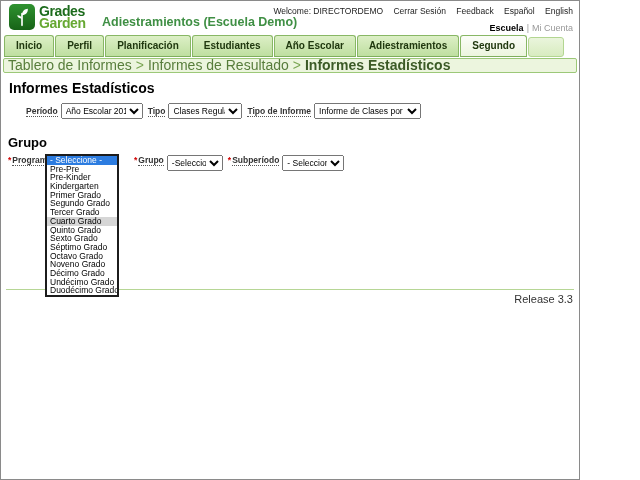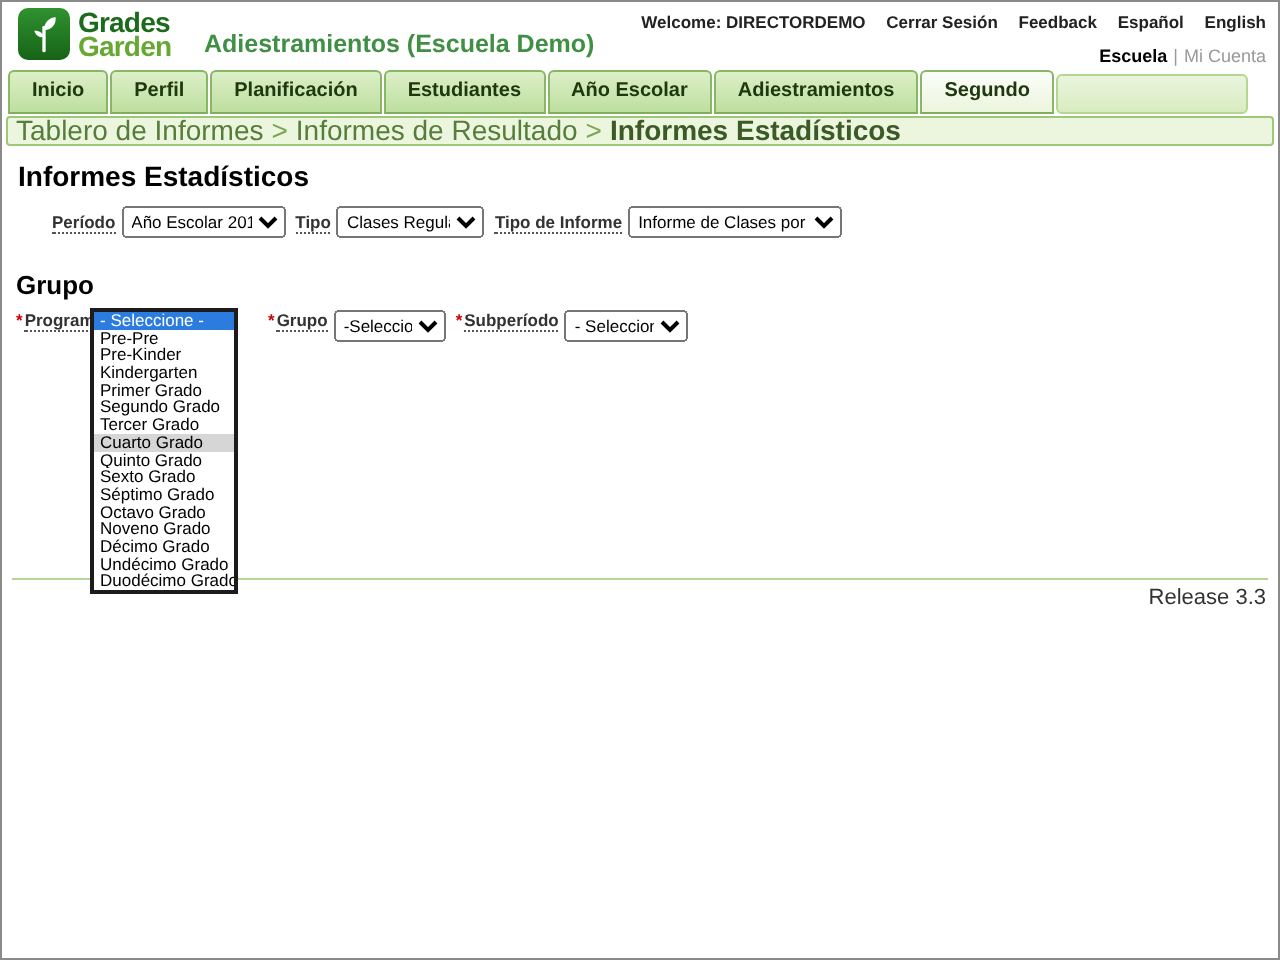--- a/index.html
+++ b/index.html
@@ -1,30 +1,30 @@
 <!DOCTYPE html>
 <html><head>
 <meta charset="utf-8">
 <style>
   html,body{margin:0;padding:0;background:#fff;}
-  .page{position:relative;width:640px;height:480px;box-sizing:border-box;background:#fff;
+  .page{position:relative;width:580px;height:480px;box-sizing:border-box;background:#fff;
         border:1px solid #8a8a8a;overflow:hidden;
         font-family:"Liberation Sans","DejaVu Sans",sans-serif;color:#222;}
 
   
   .header{position:absolute;top:0;left:0;right:0;height:32px;background:#fff;}
   .brand{position:absolute;left:8px;top:3px;display:flex;align-items:center;gap:4px;cursor:pointer;}
   .logo{width:26px;height:26px;border-radius:5px;background:linear-gradient(#2f9230,#176317);
         display:flex;align-items:center;justify-content:center;flex:0 0 auto;}
   .brandtext{display:flex;flex-direction:column;font-weight:bold;font-size:14px;line-height:12px;letter-spacing:-0.4px;}
   .brand-line1{color:#1c6b1c;}
   .brand-line2{color:#66a832;}
   .school-title{position:absolute;left:101px;top:14px;font-weight:bold;font-size:12.5px;color:#3f8f44;white-space:nowrap;}
   .header-right{position:absolute;right:6px;top:5px;text-align:right;font-size:8.5px;color:#222;}
-  .welcome-row span{margin-left:8px;white-space:nowrap;font-weight:bold;}
+  .welcome-row span{margin-left:8px;white-space:nowrap;}
   .welcome-row .lnk{cursor:pointer;}
   .account-row{margin-top:7px;font-size:9px;}
   .account-school{font-weight:bold;color:#000;cursor:pointer;}
   .account-sep{color:#999;margin:0 3px;}
   .account-my{color:#999;cursor:pointer;}
 
   
   .tabbar{position:absolute;top:32px;left:0;right:12px;height:24px;display:flex;align-items:flex-end;
           padding:0 3px;box-sizing:border-box;}
   .tab{height:20px;line-height:20px;padding:0 11px;font-size:10px;font-weight:bold;color:#20380f;

